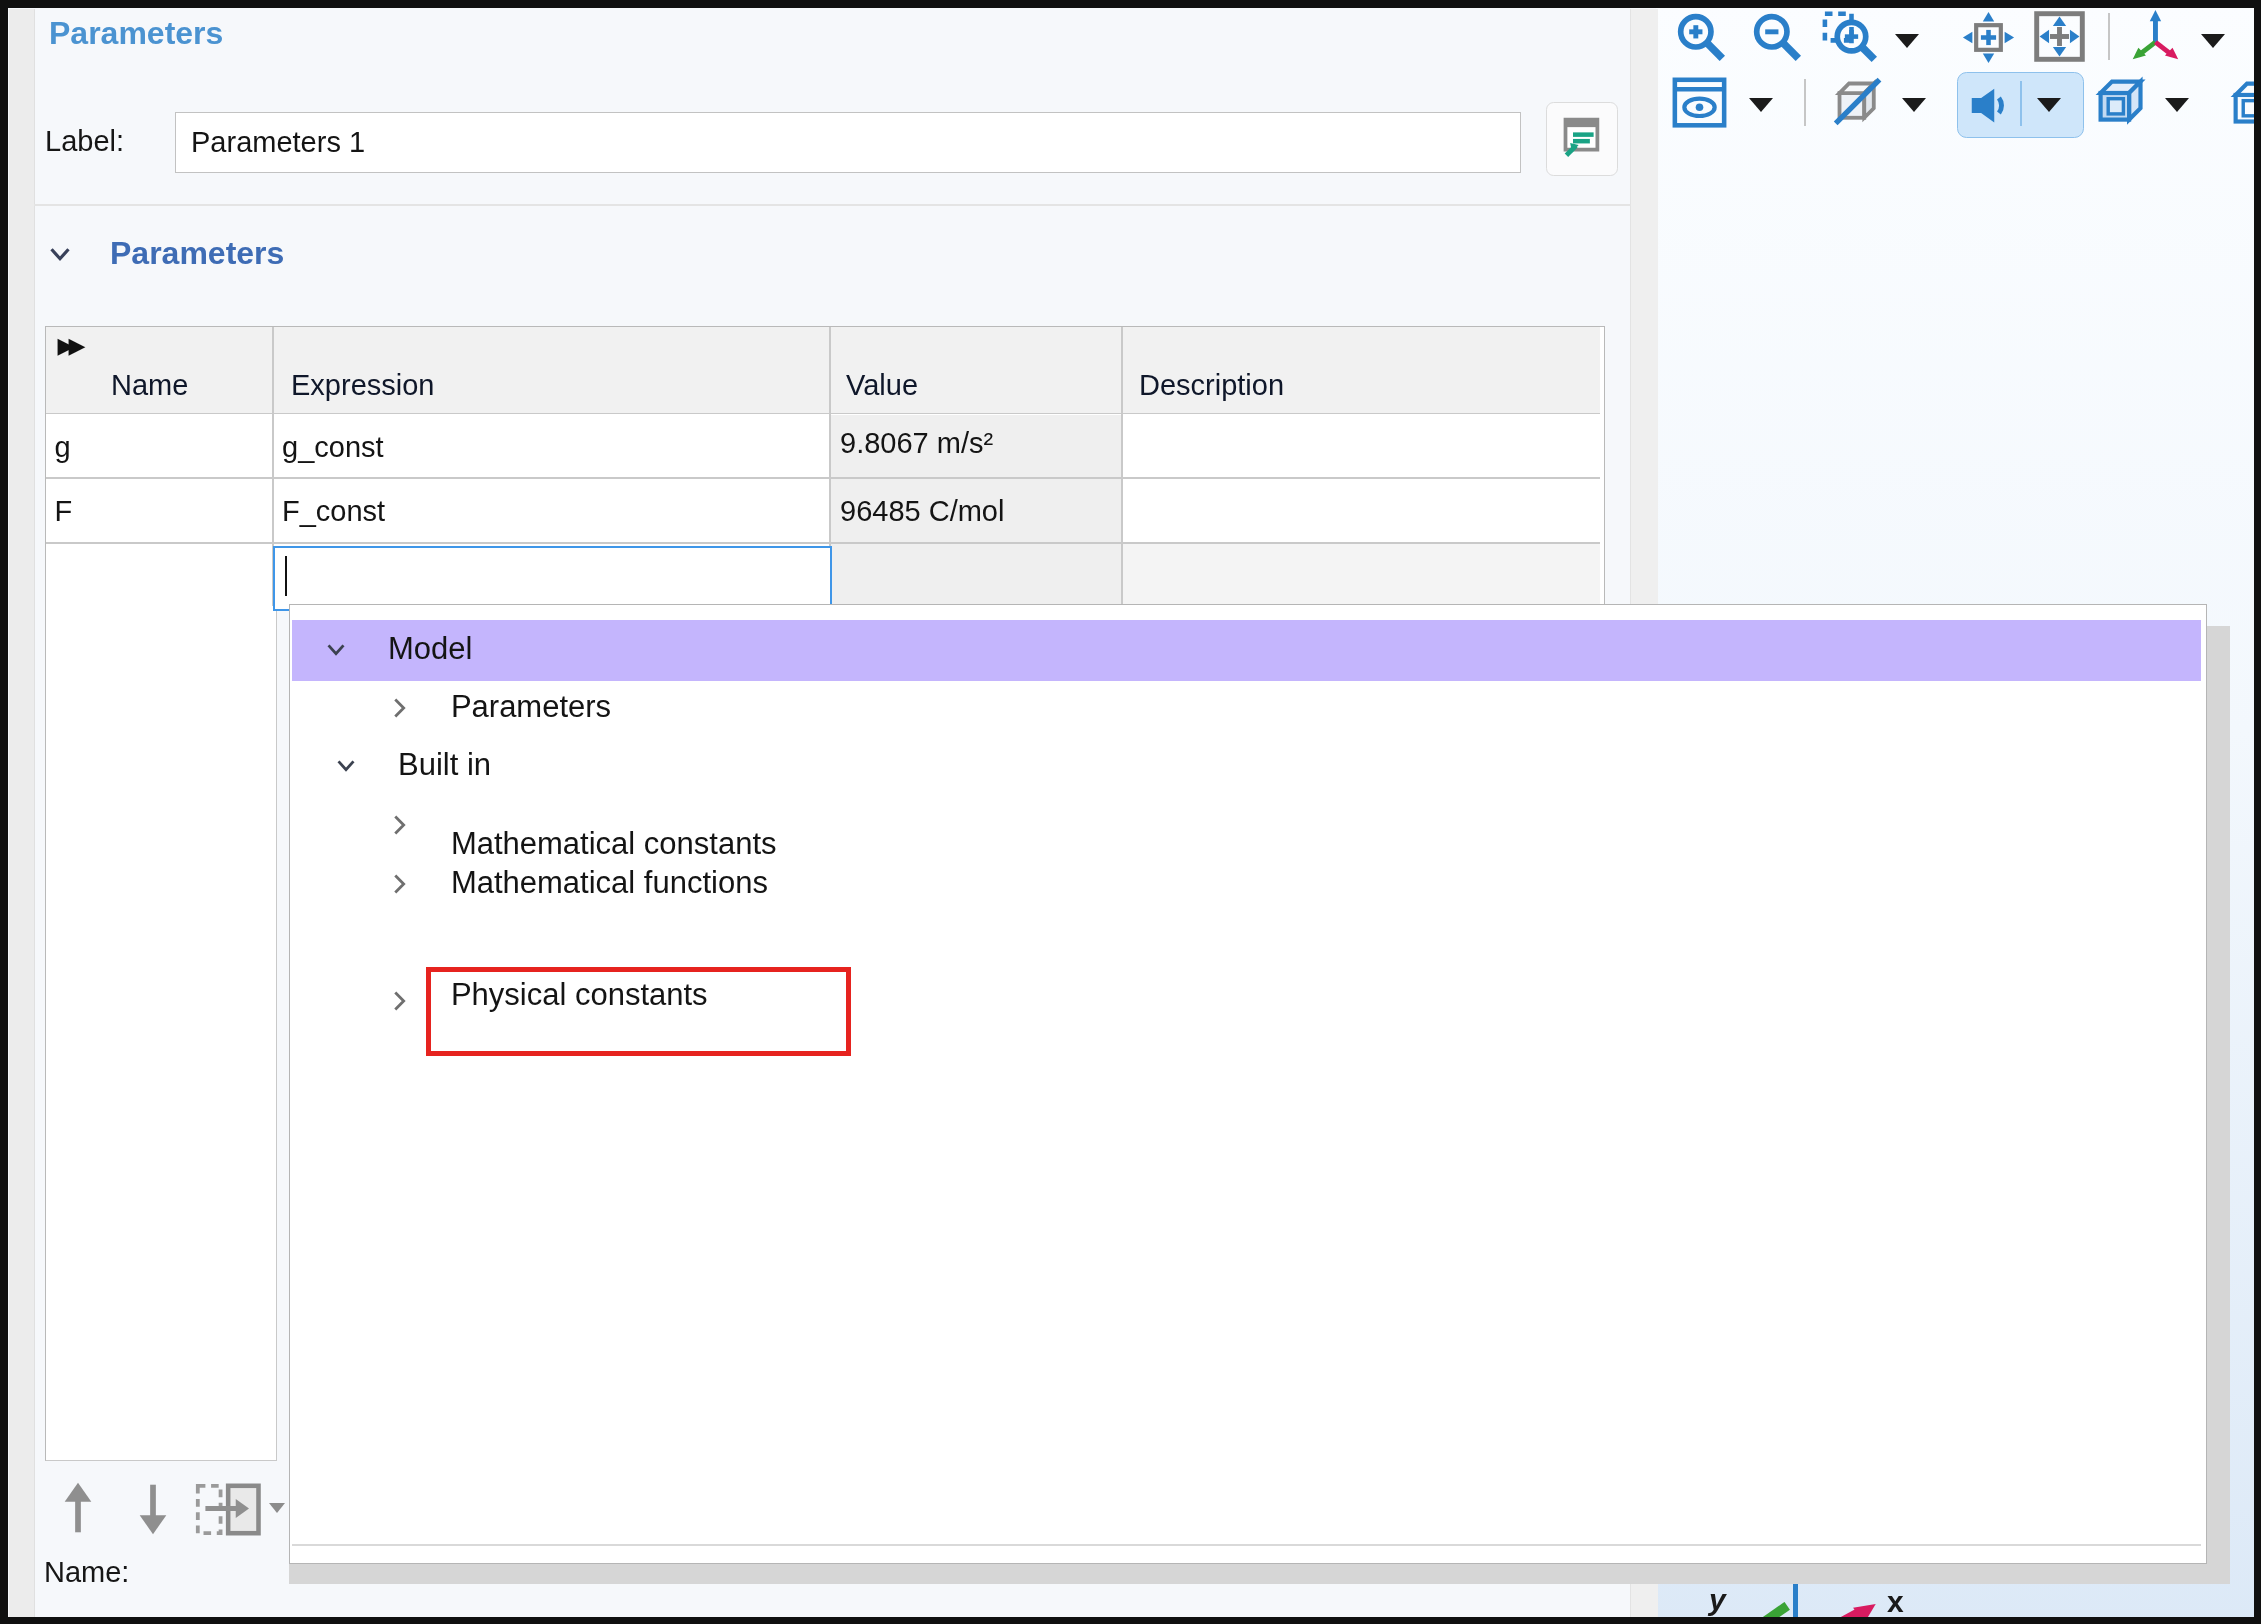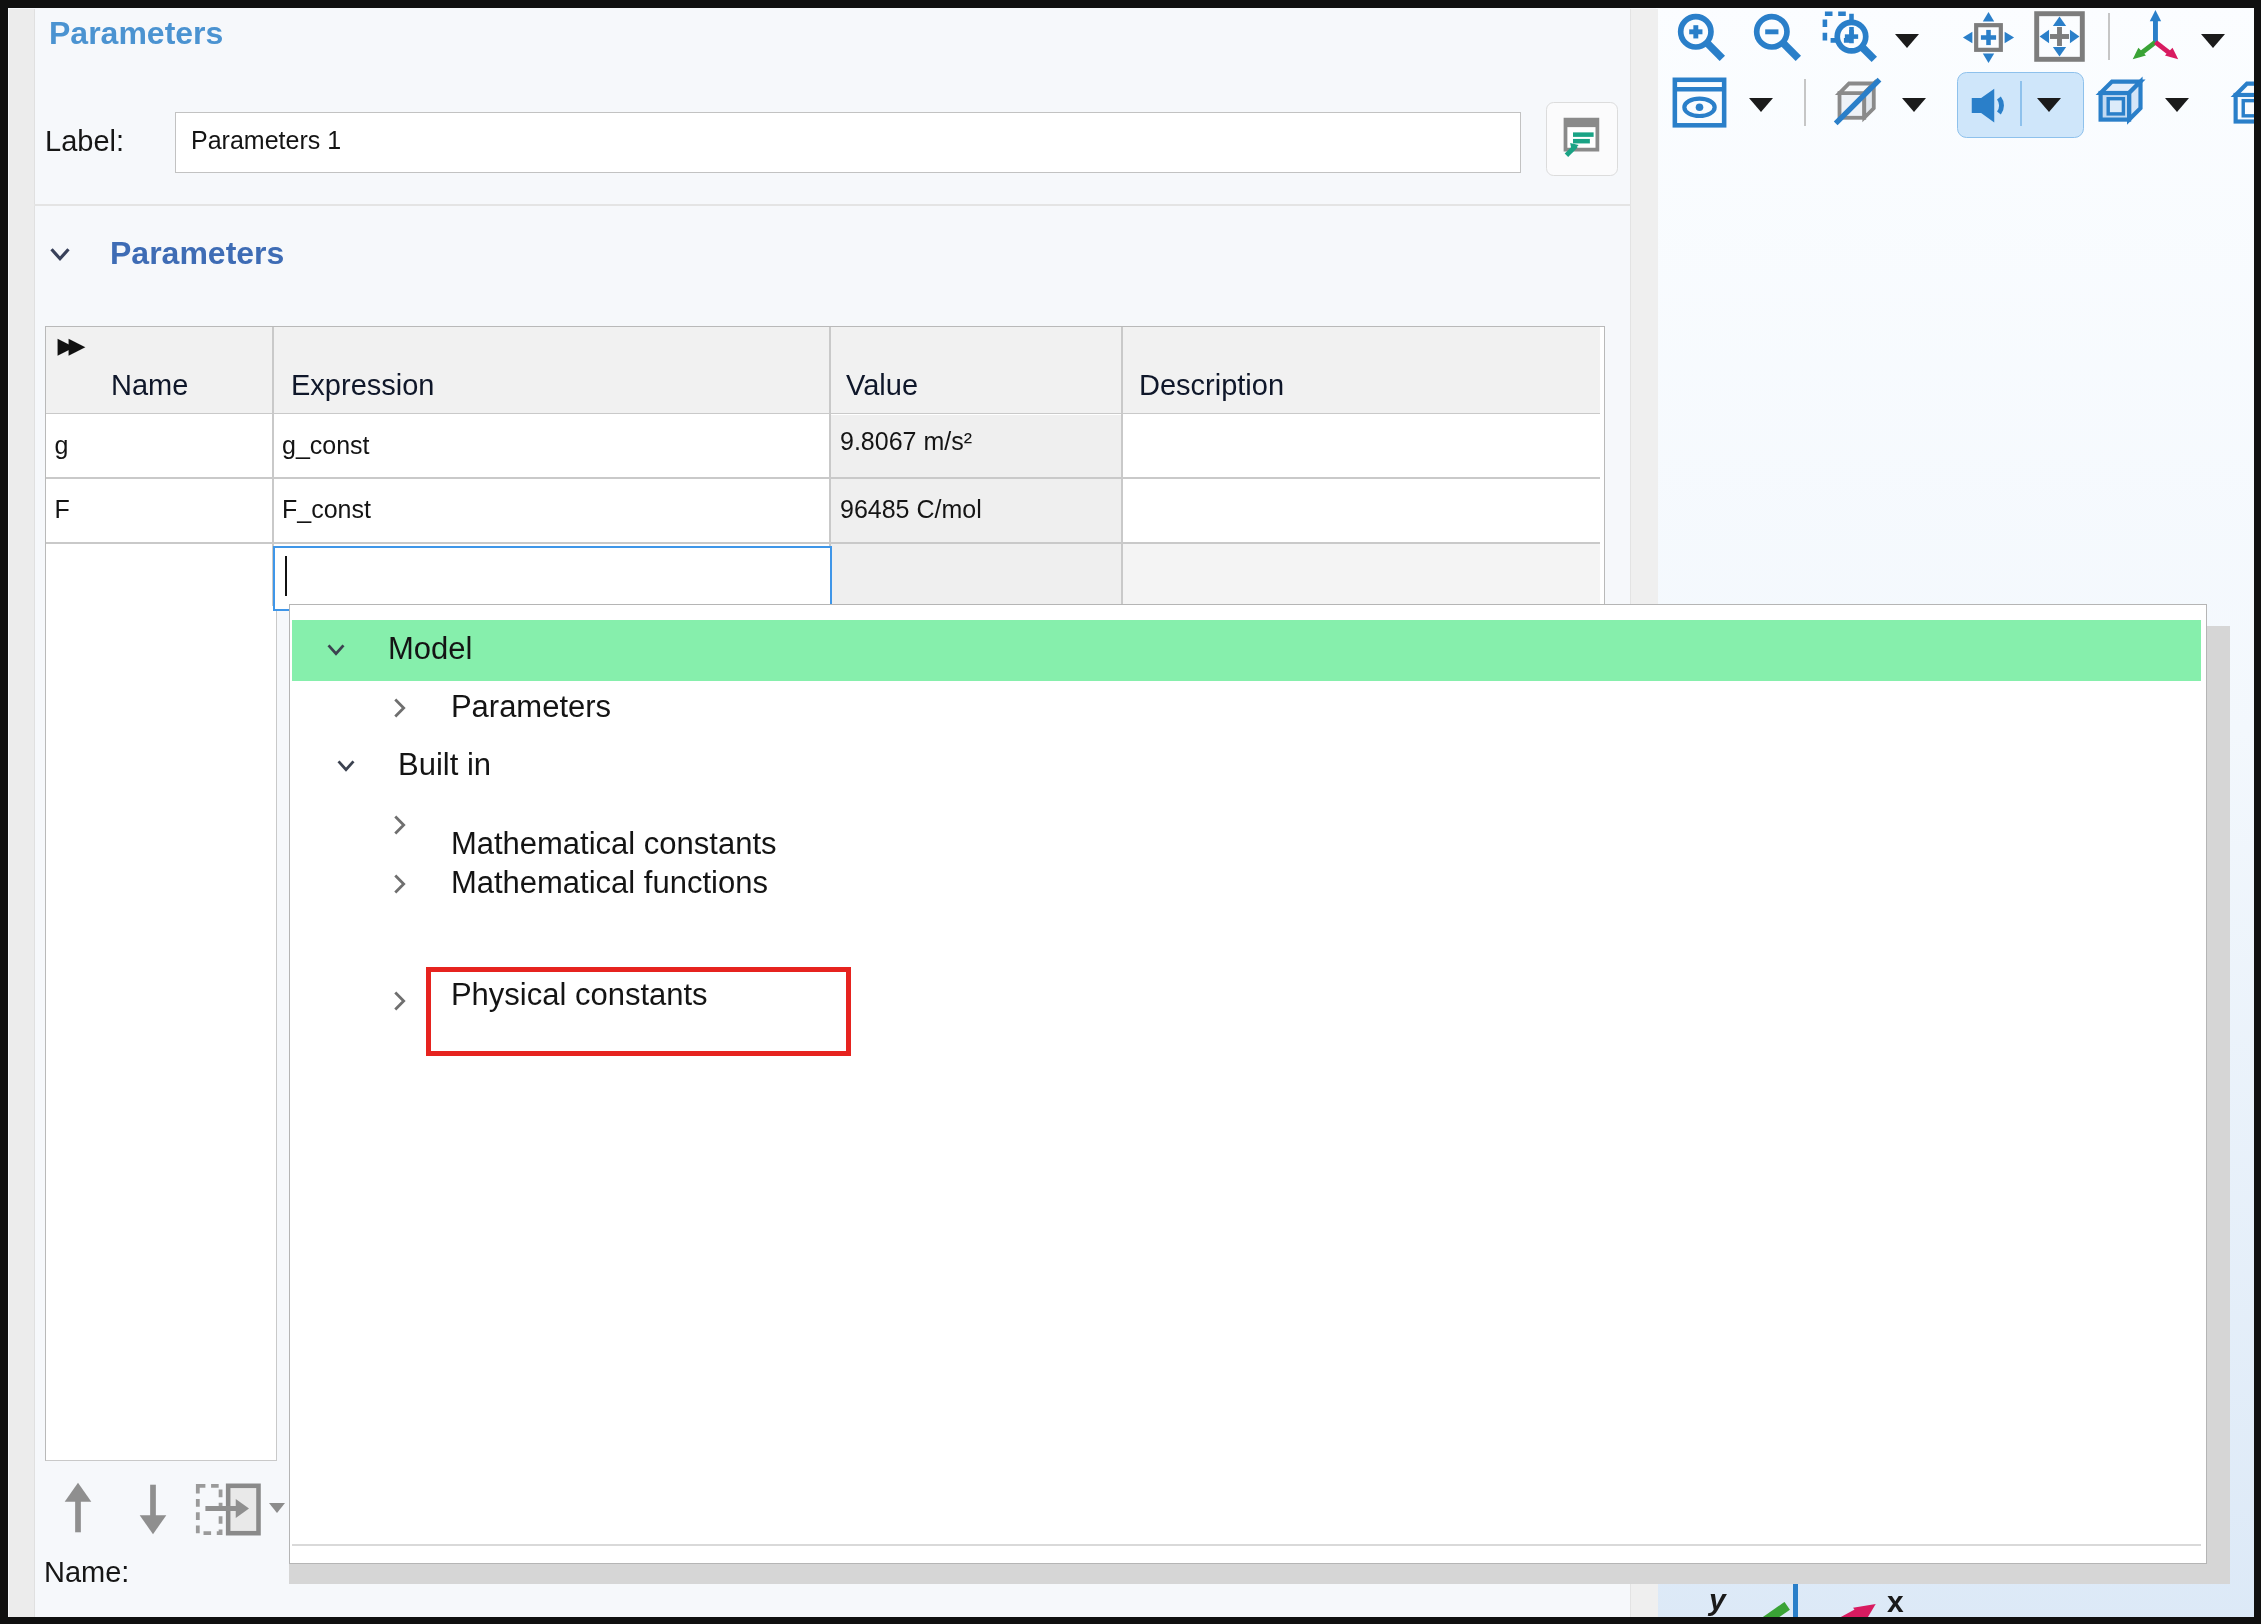--- a/index.html
+++ b/index.html
@@ -3,21 +3,21 @@
 <meta charset="utf-8">
 <style>
   html,body{margin:0;padding:0;background:#ffffff;font-family:"Liberation Sans",sans-serif;}
   .screen{position:relative;width:2262px;height:1625px;background:#f6f8fb;overflow:hidden;}
   .abs{position:absolute;}
   .frame{position:absolute;inset:0;border:8.5px solid #101010;pointer-events:none;z-index:60;}
   .txt{color:#1a1a1a;white-space:nowrap;}
   .title{color:#4b93d1;font-size:32px;font-weight:600;}
   .section{color:#3e6cb5;font-size:32px;font-weight:700;}
   .lbl{font-size:29px;color:#161616;}
-  .cellTxt{font-size:25px;color:#141414;}
+  .cellTxt{font-size:29px;color:#141414;}
   .hdrTxt{font-size:29px;color:#0f172a;}
   .input{background:#ffffff;border:1.9px solid #c2c2c2;}
   .vline{background:#c9c9c9;}
   .hline{background:#c9c9c9;}
   .treeLbl{font-size:31px;color:#141414;}
   .caret{width:0;height:0;border-left:12.3px solid transparent;border-right:12.3px solid transparent;border-top:14px solid #1b1b1b;}
   .caretSm{width:0;height:0;border-left:8.5px solid transparent;border-right:8.5px solid transparent;border-top:10.4px solid #8c8c8c;}
   .sep{background:#c6c6c6;}
   svg{display:block;}
 </style>
@@ -241,21 +241,21 @@
         <polygon points="32,0 20,2 26,10" fill="#d81b60"></polygon>
       </svg>
     <span class="abs txt" style="left:193px;top:19px;font-size:30px;font-weight:700;">x</span>
   </div>
 
   <div class="abs" style="left:289px;top:1561px;width:1941px;height:23px;background:#d6d6d6;z-index:9;"></div>
   <div class="abs" style="left:2205px;top:626px;width:24.6px;height:935px;background:#d6d6d6;z-index:9;"></div>
 
   <div class="abs" style="left:289px;top:604px;width:1916px;height:958px;background:#ffffff;border:1.9px solid #b5b5b5;z-index:10;">
 
-    <div class="abs" style="left:1.9px;top:15px;width:1909px;height:61px;background:#86efac;">
+    <div class="abs" style="left:1.9px;top:15px;width:1909px;height:61px;background:#c4b5fd;">
       <span class="abs" style="left:30px;top:16px;">
           <svg width="28" height="28" viewBox="0 0 30 30">
             <polyline points="7,10 15,19 23,10" fill="none" stroke="#3c4250" stroke-width="3"></polyline>
           </svg>
         </span>
       <span class="abs treeLbl" style="left:96px;top:11.4px;">Model</span>
     </div>
 
     <div class="abs" style="left:1.9px;top:74px;width:1909px;height:59px;">
       <span class="abs" style="left:93px;top:15px;">

